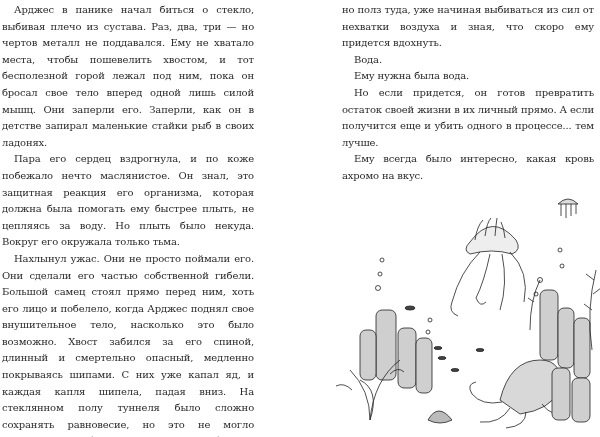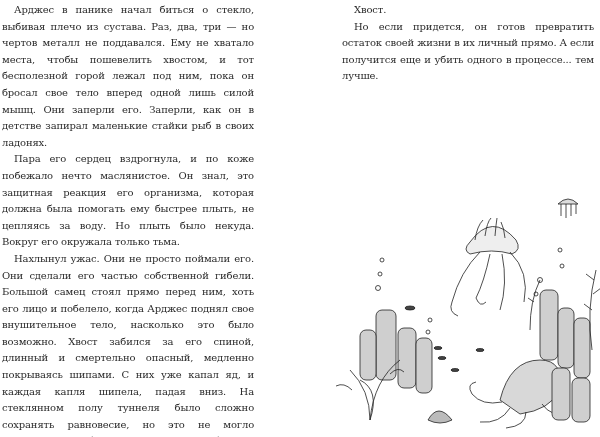--- a/index.html
+++ b/index.html
@@ -34,22 +34,25 @@
       <p>Арджес в панике начал биться о стекло, выбивая плечо из сустава. Раз, два, три — но чертов металл не поддавался. Ему не хватало места, чтобы пошевелить хвостом, и тот бесполезной горой лежал под ним, пока он бросал свое тело вперед одной лишь силой мышц. Они заперли его. Заперли, как он в детстве запирал маленькие стайки рыб в своих ладонях.</p>
       <p>Пара его сердец вздрогнула, и по коже побежало нечто маслянистое. Он знал, это защитная реакция его организма, которая должна была помогать ему быстрее плыть, не цепляясь за воду. Но плыть было некуда. Вокруг его окружала только тьма.</p>
       <p>Нахлынул ужас. Они не просто поймали его. Они сделали его частью собственной гибели. Большой самец стоял прямо перед ним, хоть его лицо и побелело, когда Арджес поднял свое внушительное тело, насколько это было возможно. Хвост забился за его спиной, длинный и смертельно опасный, медленно покрываясь шипами. С них уже капал яд, и каждая капля шипела, падая вниз. На стеклянном полу туннеля было сложно сохранять равновесие, но это не могло помешать ему убить мужчину перед собой. Он открыл рот, сверкнув зубами в мигающем красном свете, и угрожающе зашипел.</p>
 
     </div>
     <div class="page-number">22</div>
   </div>
 
   <div class="page page-right">
     <div class="text" style="left:42px">
-      <p>Хвост.</p>
+      <p class="no-indent">но полз туда, уже начиная выбиваться из сил от нехватки воздуха и зная, что скоро ему придется вдохнуть.</p>
+      <p>Вода.</p>
+      <p>Ему нужна была вода.</p>
       <p>Но если придется, он готов превратить остаток своей жизни в их личный прямо. А если получится еще и убить одного в процессе... тем лучше.</p>
+      <p>Ему всегда было интересно, какая кровь ахромо на вкус.</p>
     </div>
   </div>
 </div>
 
 <svg class="illustration" viewBox="0 0 270 247" xmlns="http://www.w3.org/2000/svg" fill="none" stroke="#222" stroke-width="0.8">
 
   <g>
     <path d="M228 14 q10 -10 20 0 z" fill="#ddd"></path>
     <path d="M231 14 v12 M236 14 v14 M241 14 v12 M246 14 v10"></path>
   </g>

